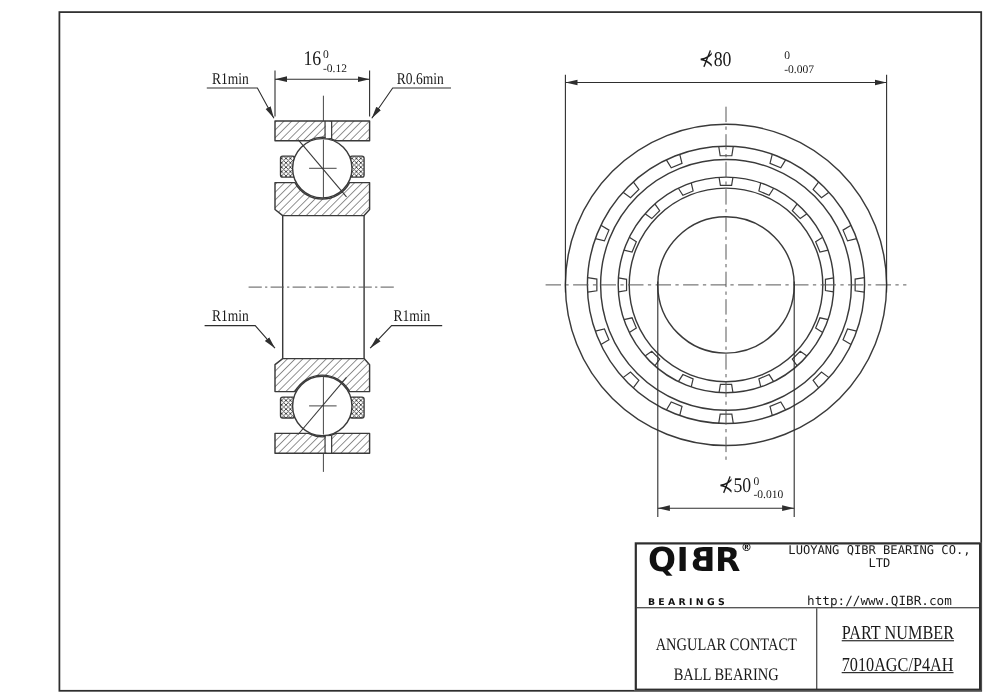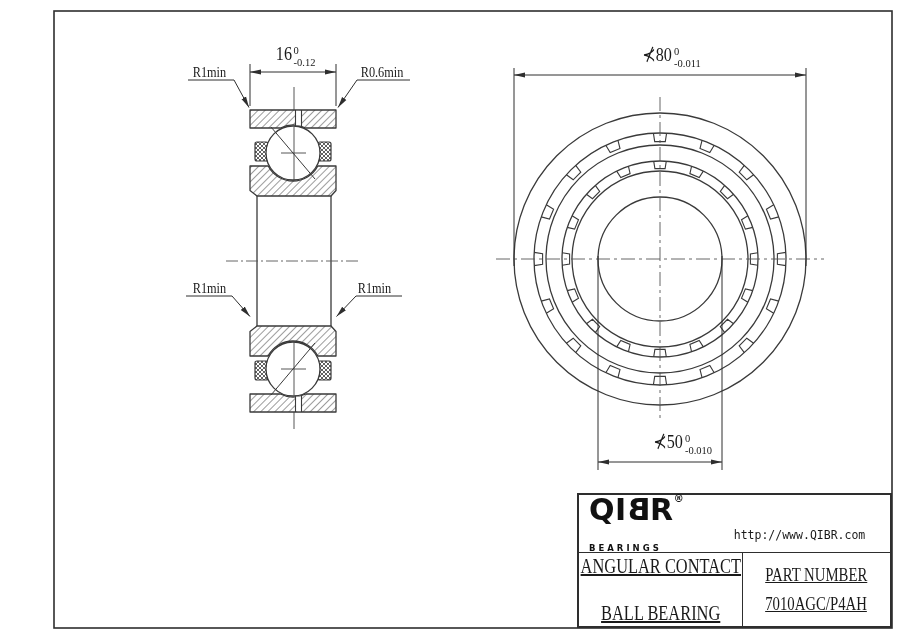--- a/index.html
+++ b/index.html
@@ -23,22 +23,22 @@
   #tb-logo-main{font-family:"DejaVu Sans","Liberation Sans",sans-serif;font-weight:bold;
                 font-size:30px;line-height:1;letter-spacing:.5px;color:#111;}
   #tb-logo-main .flip{display:inline-block;transform:scaleX(-1);}
   #tb-logo-main sup{font-size:10px;font-weight:bold;vertical-align:18px;letter-spacing:0;}
   #tb-logo-sub{font-family:"DejaVu Sans","Liberation Sans",sans-serif;font-weight:bold;
                font-size:8.5px;letter-spacing:3px;margin-top:18px;color:#111;}
   #tb-company{flex:1;text-align:center;font-family:"DejaVu Sans Mono","Liberation Mono",monospace;
               font-size:11px;line-height:1.0;}
   #tb-company .line2{margin-top:24px;font-size:11.5px;}
   #tb-row2{display:flex;height:74px;}
-  #tb-product{width:163px;display:flex;flex-direction:column;align-items:center;justify-content:space-between;
-              font-size:20px;line-height:27px;text-decoration:underline;}
+  #tb-product{width:163px;display:flex;flex-direction:column;align-items:center;justify-content:flex-end;
+              font-size:16px;line-height:27px;}
   #tb-part{flex:1;border-left:1.6px solid #2e2e2e;display:flex;flex-direction:column;
            align-items:center;justify-content:center;font-size:18px;line-height:29px;text-decoration:underline;}
 </style>
 </head>
 <body>
 
 <div id="stage">
 
 <svg width="900" height="636" viewBox="0 0 900 636">
   <defs>
@@ -143,43 +143,44 @@
     <span>0</span>
     <span>-0.12</span>
   </span>
 </div>
 
 <div class="abs cad rlabel" style="left:189px;top:64px;">R1min</div>
 <div class="abs cad rlabel" style="left:356px;top:64px;">R0.6min</div>
 <div class="abs cad rlabel" style="left:189px;top:280px;">R1min</div>
 <div class="abs cad rlabel" style="left:354px;top:280px;">R1min</div>
 
-<div class="dimlabel" style="left:614px;top:45px;width:110px;">
+<div class="dimlabel" style="left:630px;top:45px;width:110px;justify-content:space-between;">
   <span class="dimbase">⊀80</span>
   <span class="tol">
     <span>0</span>
-    <span>-0.011</span>
+    <span>-0.007</span>
   </span>
 </div>
 
 <div class="dimlabel" style="left:625px;top:432px;width:110px;">
   <span class="dimbase">⊀50</span>
   <span class="tol">
     <span>0</span>
     <span>-0.010</span>
   </span>
 </div>
 
 <div id="titleblock">
   <div id="tb-row1">
     <div id="tb-logo">
       <div id="tb-logo-main"><span id="logo-chars"><span>Q</span><span>I</span><span class="flip">B</span><span>R</span></span><sup>®</sup></div>
       <div id="tb-logo-sub">BEARINGS</div>
     </div>
     <div id="tb-company">
+      <div>LUOYANG QIBR BEARING CO., LTD</div>
       <div class="line2">http://www.QIBR.com</div>
     </div>
   </div>
   <div id="tb-row2">
     <div id="tb-product">
       <span class="cad">ANGULAR CONTACT</span>
       <span class="cad">BALL BEARING</span>
     </div>
     <div id="tb-part">
       <span class="cad">PART NUMBER</span>

